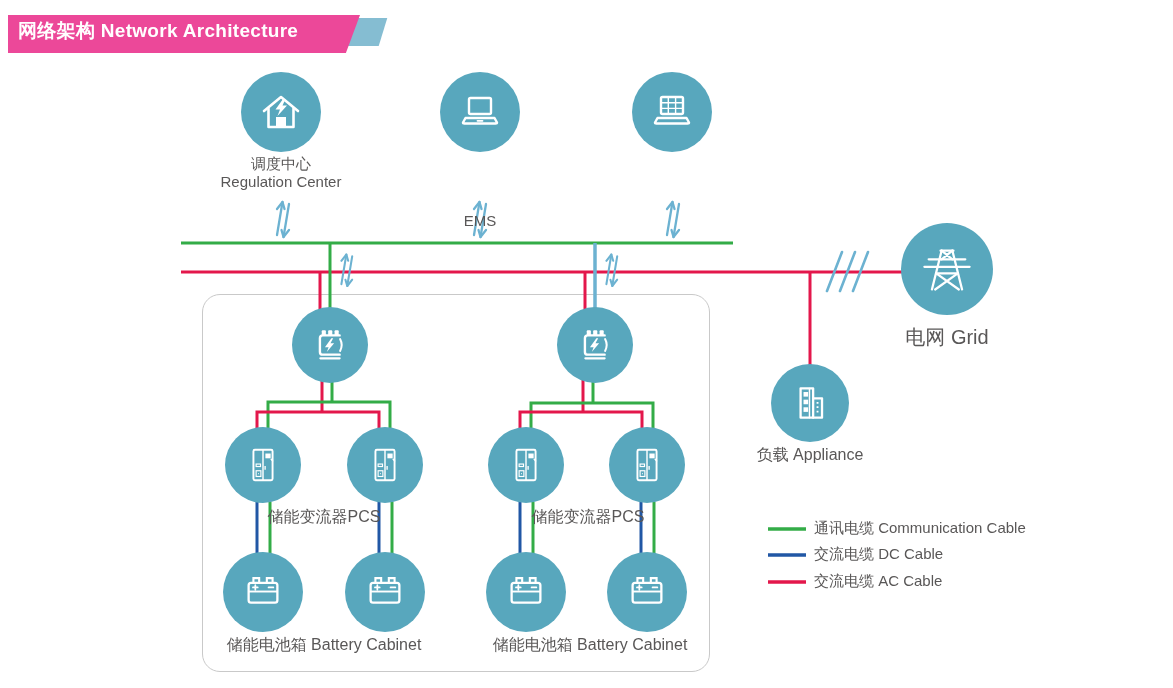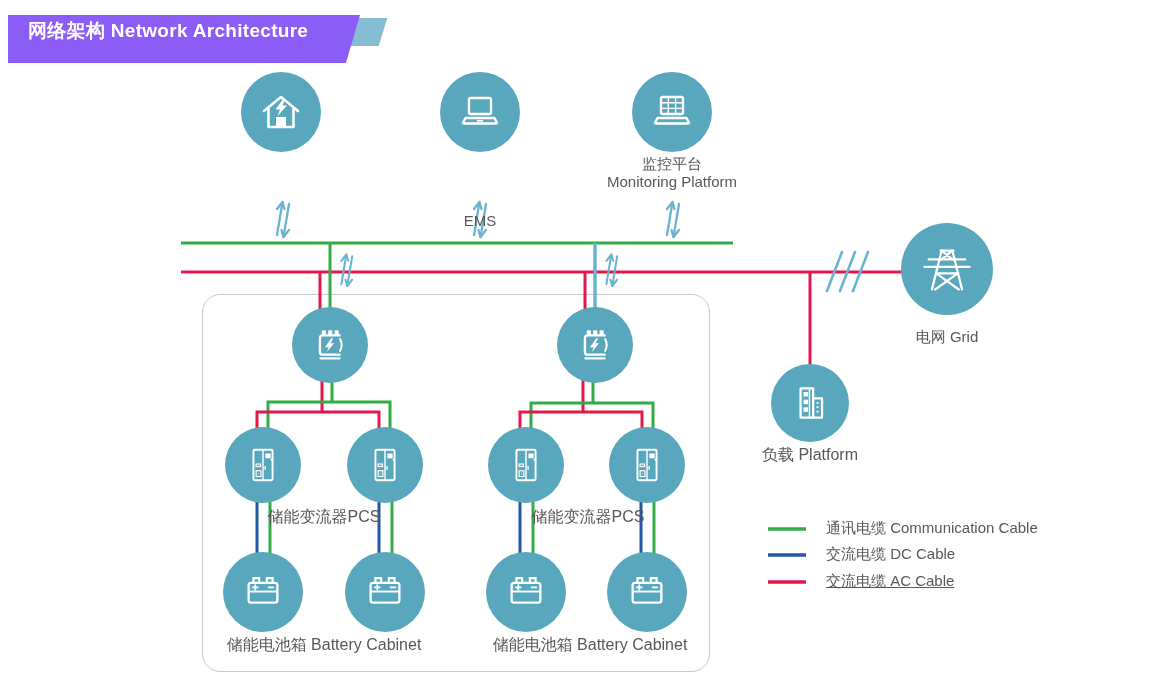--- a/index.html
+++ b/index.html
@@ -1,33 +1,33 @@
 <!DOCTYPE html>
 <html><head>
 <meta charset="utf-8">
 <style>
   html,body{margin:0;padding:0;background:#fff;}
   *{box-sizing:border-box;}
   .canvas{position:relative;width:1173px;height:688px;background:#ffffff;overflow:hidden;
           font-family:"Liberation Sans","DejaVu Sans",sans-serif;color:#595757;}
   
   .banner-accent{position:absolute;left:343px;top:18px;width:40px;height:28px;background:#85BDD2;transform:skewX(-17deg);z-index:4;}
-  .banner-main{position:absolute;left:8px;top:15px;width:352px;height:48px;background:#8b5cf6;z-index:5;
+  .banner-main{position:absolute;left:8px;top:15px;width:352px;height:38px;background:#ec4899;z-index:5;
                clip-path:polygon(0 0,100% 0,96% 100%,0 100%);
-               color:#fff;font-size:19px;font-weight:bold;line-height:31px;padding-left:20px;letter-spacing:.3px;}
+               color:#fff;font-size:19px;font-weight:bold;line-height:31px;padding-left:10px;letter-spacing:.3px;}
   
   .box{position:absolute;left:202px;top:294px;width:508px;height:378px;border:1.5px solid #C9C9C9;border-radius:18px;z-index:1;}
   svg.wires{position:absolute;left:0;top:0;z-index:2;}
   .circ{position:absolute;border-radius:50%;background:#58A7BD;display:flex;align-items:center;justify-content:center;z-index:3;}
   .d80{width:80px;height:80px;} .d76{width:76px;height:76px;} .d78{width:78px;height:78px;} .d92{width:92px;height:92px;}
   .lbl{position:absolute;transform:translateX(-50%);text-align:center;font-size:15px;line-height:18px;
        color:#595757;white-space:nowrap;z-index:3;}
-  .lbl.big{font-size:15px;} .lbl.md{font-size:16px;}
+  .lbl.big{font-size:20px;} .lbl.md{font-size:16px;}
   
-  .legend-row{position:absolute;left:768px;display:flex;align-items:center;gap:20px;z-index:3;}
+  .legend-row{position:absolute;left:768px;display:flex;align-items:center;gap:8px;z-index:3;}
   .legend-row span{font-size:15px;color:#595757;white-space:nowrap;}
 </style>
 </head>
 <body>
 
 <div class="canvas">
 
   <div class="banner-accent"></div>
   <div class="banner-main">
     <span>网络架构 Network Architecture</span>
@@ -100,20 +100,24 @@
   <div class="circ d80" style="left:241px;top:72px;">
     <svg width="48" height="48" viewBox="0 0 48 48">
       <g fill="none" stroke="#fff" stroke-width="2.6" stroke-linejoin="round" stroke-linecap="round">
         <path d="M7 23 L24 9 L41 23"></path>
         <path d="M11.5 20.5 V39 H36.5 V20.5"></path>
       </g>
       <rect x="19" y="29" width="10" height="10" fill="#fff"></rect>
       <polygon points="26,11 18.5,21.5 23,21.5 20.5,28 30,17.5 25.5,17.5 28.5,11" fill="#fff"></polygon>
     </svg>
   </div>
+  <div class="lbl" style="left:281px;top:155px;">
+    <div>调度中心</div>
+    <div>Regulation Center</div>
+  </div>
 
   <div class="circ d80" style="left:440px;top:72px;">
     <svg width="48" height="48" viewBox="0 0 48 48">
       <g fill="none" stroke="#fff" stroke-width="2.4" stroke-linejoin="round" stroke-linecap="round">
         <rect x="13" y="10" width="22" height="16" rx="1.5"></rect>
         <path d="M9.5 30 L38.5 30 L41 34.5 Q41 35.5 39.5 35.5 L8.5 35.5 Q7 35.5 7 34.5 Z"></path>
         <path d="M21.5 32.8 h5" stroke-width="1.8"></path>
       </g>
     </svg>
   </div>
@@ -125,24 +129,20 @@
     <svg width="48" height="48" viewBox="0 0 48 48">
       <g fill="none" stroke="#fff" stroke-width="2.4" stroke-linejoin="round" stroke-linecap="round">
         <rect x="13" y="9" width="22" height="17" rx="1.5"></rect>
         <path d="M9.5 30 L38.5 30 L41 34.5 Q41 35.5 39.5 35.5 L8.5 35.5 Q7 35.5 7 34.5 Z"></path>
       </g>
       <g stroke="#fff" stroke-width="1.4">
         <path d="M13 14.7 H35 M13 20.4 H35"></path>
         <path d="M20.3 9 V26 M27.6 9 V26"></path>
       </g>
     </svg>
-  </div>
-  <div class="lbl" style="left:672px;top:155px;">
-    <div>监控平台</div>
-    <div>Monitoring Platform</div>
   </div>
 
   <div class="circ d92" style="left:901px;top:223px;">
     <svg width="56" height="56" viewBox="0 0 52 52">
       <g fill="none" stroke="#fff" stroke-width="2.1" stroke-linecap="round" stroke-linejoin="round">
         <path d="M20 9 H32"></path>
         <path d="M21 9 L12 45"></path>
         <path d="M31 9 L40 45"></path>
         <path d="M9 17 H43"></path>
         <path d="M5 24 H47"></path>
@@ -165,21 +165,21 @@
       </g>
       <g fill="#fff">
         <rect x="15.8" y="11.5" width="4.4" height="4.4"></rect>
         <rect x="15.8" y="18.8" width="4.4" height="4.4"></rect>
         <rect x="15.8" y="26.1" width="4.4" height="4.4"></rect>
       </g>
       <path d="M29.2 21 V33" stroke="#fff" stroke-width="1.8" stroke-dasharray="1.6 2.6"></path>
     </svg>
   </div>
   <div class="lbl md" style="left:810px;top:446px;">
-    <div>负载 Platform</div>
+    <div>负载 Appliance</div>
   </div>
 
   <div class="circ d76" style="left:292px;top:307px;">
     <svg width="44" height="44" viewBox="0 0 48 48">
       <g fill="#fff">
         <rect x="15" y="8" width="4.5" height="6" rx="1"></rect>
         <rect x="22" y="8" width="4.5" height="6" rx="1"></rect>
         <rect x="29" y="8" width="4.5" height="6" rx="1"></rect>
       </g>
       <path d="M34.5 13.5 H16 Q13 13.5 13 16.5 V31.5 Q13 34.5 16 34.5 H34.5" fill="none" stroke="#fff" stroke-width="2.6" stroke-linecap="round"></path>
@@ -309,20 +309,20 @@
       <line x1="0" y1="3" x2="38" y2="3" stroke-width="3.5" stroke="#33AC47"></line>
     </svg>
     <span>通讯电缆 Communication Cable</span>
   </div>
   <div class="legend-row" style="top:545px;">
     <svg width="38" height="6">
       <line x1="0" y1="3" x2="38" y2="3" stroke-width="3.5" stroke="#2157A5"></line>
     </svg>
     <span>交流电缆 DC Cable</span>
   </div>
-  <div class="legend-row" style="top:572px;text-decoration:underline;">
+  <div class="legend-row" style="top:572px;">
     <svg width="38" height="6">
       <line x1="0" y1="3" x2="38" y2="3" stroke-width="3.5" stroke="#E3174B"></line>
     </svg>
     <span>交流电缆 AC Cable</span>
   </div>
 
 </div>
 
 </body></html>

